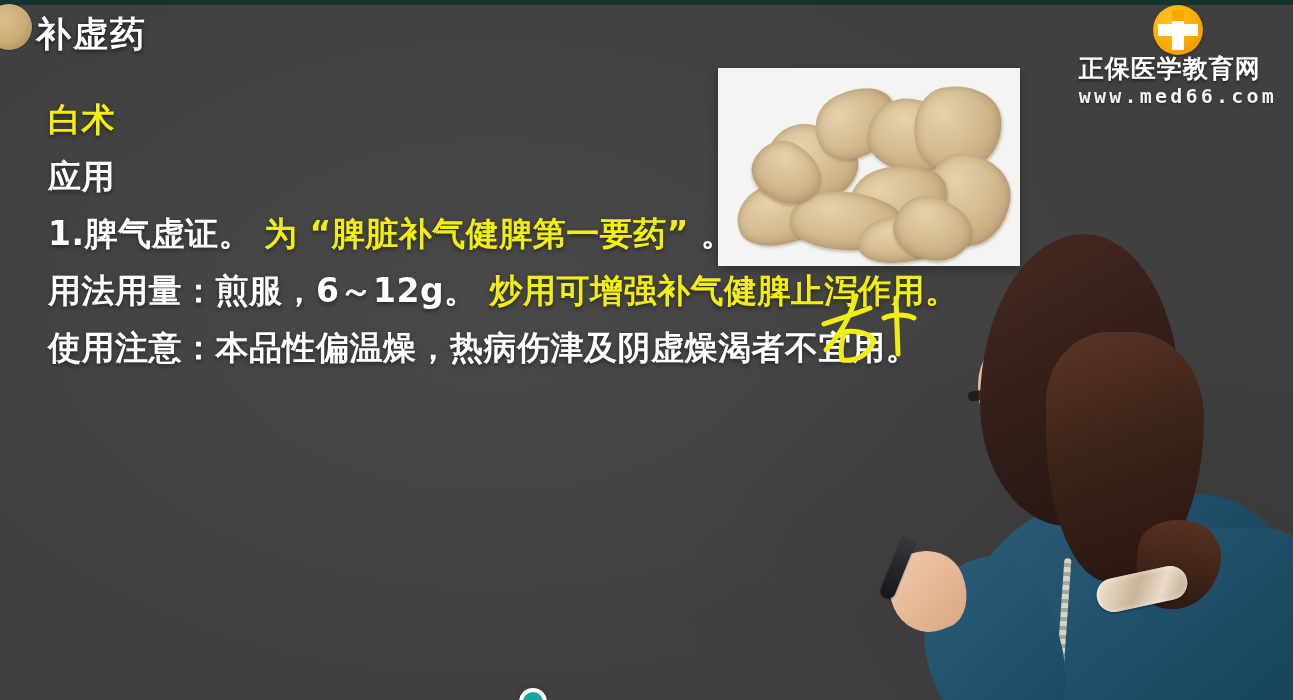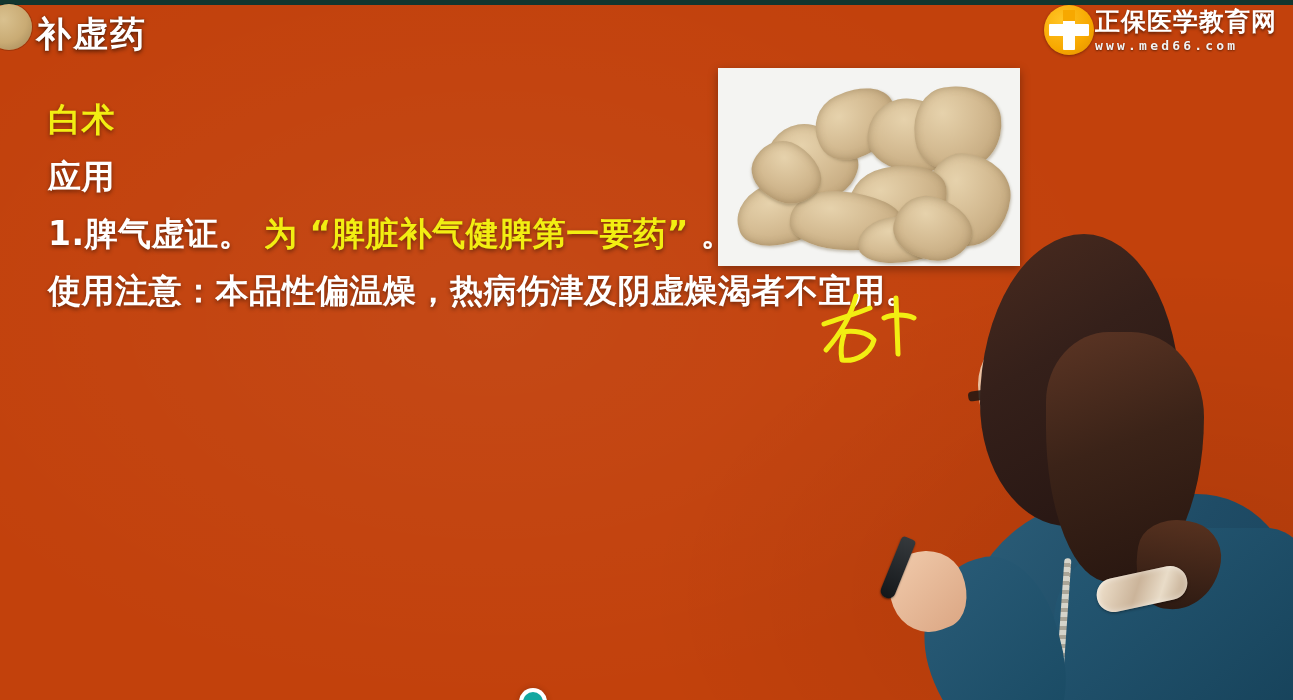--- a/index.html
+++ b/index.html
@@ -5,21 +5,21 @@
   * { margin:0; padding:0; box-sizing:border-box; }
   html, body {
     width:1293px; height:700px;
     overflow:hidden;
     background:#1d5c51;
     font-family:"DejaVu Sans","Liberation Sans",sans-serif;
   }
   #stage {
     position:relative;
     width:1293px; height:700px;
-    background:#c2410c;
+    background:#404040;
     overflow:hidden;
   }
   
   .board-sheen {
     position:absolute; inset:0;
     background:
       radial-gradient(ellipse 70% 80% at 38% 45%, rgba(255,255,255,0.045), rgba(255,255,255,0) 70%),
       radial-gradient(ellipse 60% 70% at 92% 85%, rgba(0,0,0,0.10), rgba(0,0,0,0) 70%);
     pointer-events:none;
   }
@@ -37,21 +37,21 @@
     box-shadow:0 0 0 1px rgba(0,0,0,0.18);
   }
   .header-title {
     position:absolute; left:36px; top:11px;
     font-size:35px; font-weight:bold; color:#ffffff;
     letter-spacing:2px;
     text-shadow:0 2px 4px rgba(0,0,0,0.55), 0 0 2px rgba(0,0,0,0.4);
   }
 
   
-  .logo-wrap { position:absolute; right:16px; top:5px; display:flex; align-items:center; gap:1px; }
+  .logo-wrap { position:absolute; right:16px; top:5px; display:flex; align-items:center; gap:1px;flex-direction:column; }
   .logo-mark {
     width:50px; height:50px; border-radius:50%;
     background:radial-gradient(circle at 35% 30%, #ffc424 0%, #f7a800 60%, #e08f00 100%);
     position:relative;
     box-shadow:0 1px 3px rgba(0,0,0,0.35);
   }
   .logo-mark .cross-v {
     position:absolute; left:50%; top:5px; transform:translateX(-50%);
     width:12px; height:40px; background:#ffffff; border-radius:1px;
   }
@@ -63,21 +63,21 @@
     position:absolute; left:50%; top:5px; transform:translateX(-50%);
     width:12px; height:11px; background:#f7a800;
   }
   .logo-text { display:flex; flex-direction:column; line-height:1; }
   .logo-cn {
     font-size:25px; font-weight:bold; color:#ffffff; letter-spacing:1px;
     text-shadow:0 2px 3px rgba(0,0,0,0.5);
   }
   .logo-url {
     margin-top:5px;
-    font-size:13px; font-weight:bold; color:#f2f2f2; letter-spacing:3.2px;
+    font-size:20px; font-weight:bold; color:#f2f2f2; letter-spacing:3.2px;
     font-family:"DejaVu Sans Mono","Liberation Mono",monospace;
     text-shadow:0 1px 2px rgba(0,0,0,0.5);
   }
 
   
   .slide-text {
     position:absolute; left:48px; top:96px; width:960px;font-weight:bold;
   }
   .line {
     height:57px;
@@ -243,20 +243,23 @@
 
   <div class="slide-text">
     <div class="line">
       <span class="y">白术</span>
     </div>
     <div class="line">
       <span class="w">应用</span>
     </div>
     <div class="line">
       <span class="w">1.脾气虚证。</span><span class="y"> 为 “脾脏补气健脾第一要药”</span><span class="w"> 。</span>
+    </div>
+    <div class="line">
+      <span class="w">用法用量：煎服，6～12g。</span><span class="y"> 炒用可增强补气健脾止泻作用。</span>
     </div>
     <div class="line">
       <span class="w">使用注意：本品性偏温燥，热病伤津及阴虚燥渴者不宜用。</span>
     </div>
   </div>
 
   <svg class="handwriting" viewBox="0 0 120 100">
     <g fill="none" stroke="#f2ee12" stroke-width="5" stroke-linecap="round" stroke-linejoin="round">
       <path d="M12 36 C28 30, 44 26, 58 20"></path>
       <path d="M44 8 C40 24, 30 44, 14 62"></path>

